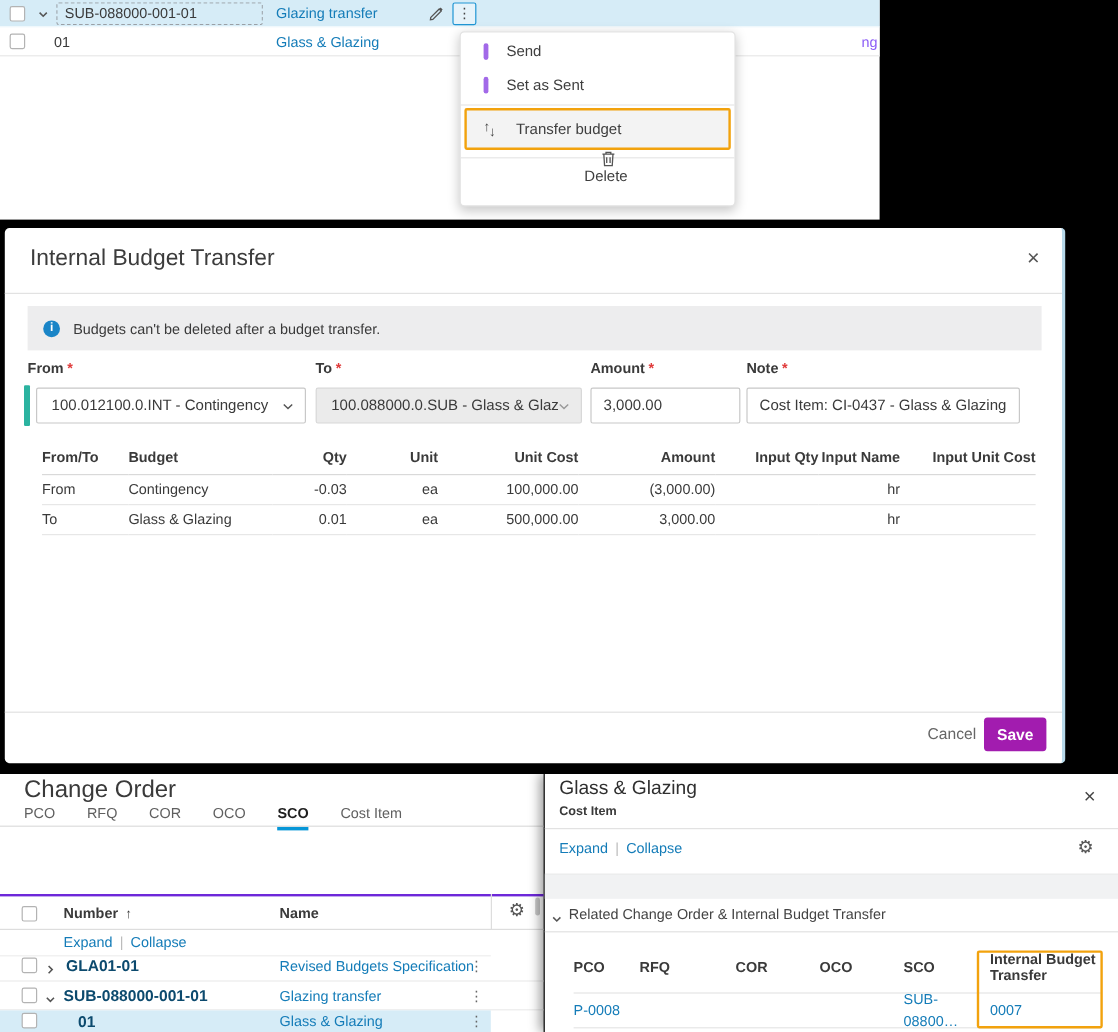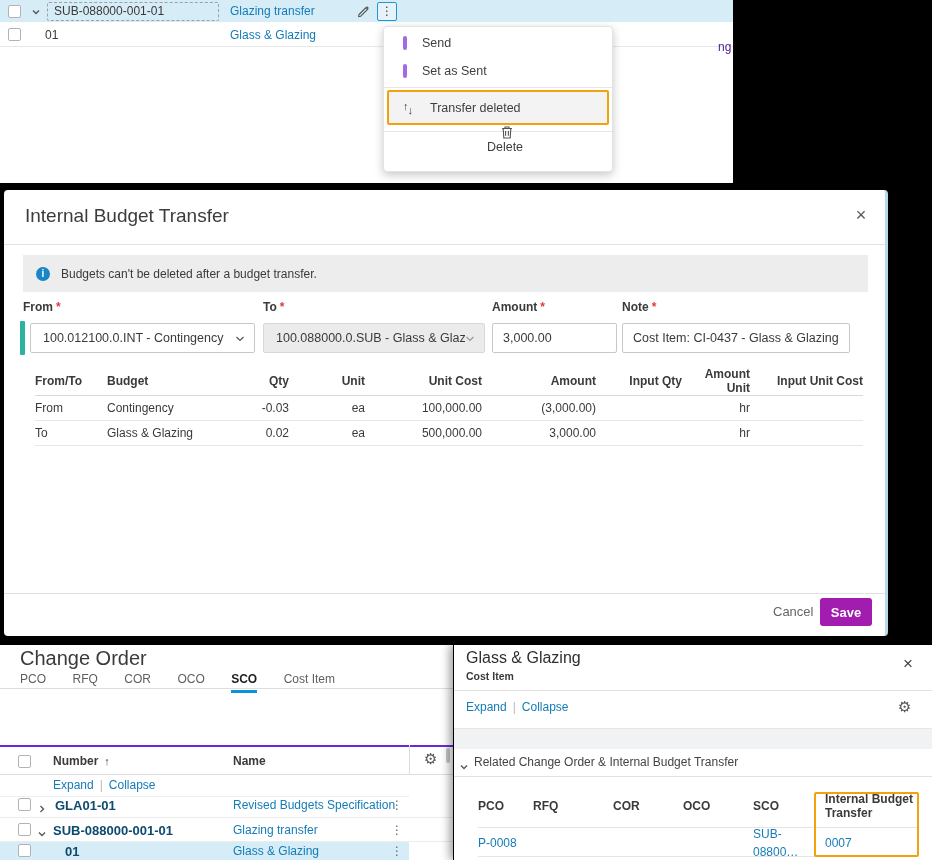--- a/index.html
+++ b/index.html
@@ -16,21 +16,21 @@
   .t-row2 { position:relative; height:24px; background:#fff; border-bottom:1px solid #e8e8e8; }
   .cb { position:absolute; width:13px; height:13px; border:1px solid #b3b3b3; border-radius:2px; background:#fff; }
   .chev { position:absolute; width:10px; height:10px; }
   .chev svg, .icon-svg svg { display:block; }
   .dashed-cell { position:absolute; left:47px; top:2px; width:172px; height:19px;
     border:1px dashed #9aa0a6; border-radius:2px; font-size:12px; line-height:17px; padding-left:6px; color:#3a3a3a; }
   .link { color:#147cb8; font-size:12px; text-decoration:none; cursor:pointer; }
   .t-name1 { position:absolute; left:230px; top:0; line-height:23px; }
   .t-name2 { position:absolute; left:230px; top:0; line-height:24px; }
   .t-num2 { position:absolute; left:45px; top:0; line-height:24px; font-size:12px; color:#3a3a3a; }
-  .clip-frag { position:absolute; left:718px; top:12px; line-height:24px; font-size:12px; color:#4c1d95; }
+  .clip-frag { position:absolute; left:718px; top:0; line-height:24px; font-size:12px; color:#8b5cf6; }
   .pencil-btn { position:absolute; left:356px; top:4px; width:16px; height:16px; cursor:pointer; }
   .kebab-btn { position:absolute; left:377px; top:2px; width:20px; height:19px; border:1px solid #2196d4;
     border-radius:2px; text-align:center; font-size:12px; line-height:17px; color:#444; background:rgba(255,255,255,.4); cursor:pointer; }
 
   
   .context-menu { position:absolute; left:383px; top:26px; width:230px; height:146px; background:#fff;
     border:1px solid #e3e3e3; border-radius:4px; box-shadow:0 3px 10px rgba(0,0,0,.22); z-index:6; }
   .menu-item { position:absolute; left:0; width:100%; display:flex; align-items:center; font-size:12.5px; color:#3e3e3e; cursor:pointer; }
   .m-send { top:2px; height:28px; }
   .m-sent { top:30px; height:28px; }
@@ -172,21 +172,21 @@
     <span class="purple-bar"></span>
     <span class="menu-label">Send</span>
   </div>
   <div class="menu-item m-sent">
     <span class="purple-bar"></span>
     <span class="menu-label">Set as Sent</span>
   </div>
   <div class="menu-div mdiv1"></div>
   <div class="transfer-item">
     <span class="arr-pair"><span class="arr-up">↑</span><span class="arr-down">↓</span></span>
-    <span class="menu-label" style="margin-left:13px;">Transfer deleted</span>
+    <span class="menu-label" style="margin-left:13px;">Transfer budget</span>
   </div>
   <div class="menu-div mdiv2"></div>
   <div class="menu-item m-del">
     <span class="trash-wrap">
       <svg width="14" height="15" viewBox="0 0 14 15">
           <path d="M2 3.5 H12 M5 3.5 V2 H9 V3.5 M3.2 3.5 L3.8 13 H10.2 L10.8 3.5 M5.6 6 V10.8 M8.4 6 V10.8" fill="none" stroke="#555" stroke-width="1.1"></path>
         </svg>
     </span>
     <span class="menu-label" style="margin-left:14px;">Delete</span>
   </div>
@@ -242,40 +242,40 @@
     </colgroup>
     <thead>
       <tr>
         <th>From/To</th>
         <th>Budget</th>
         <th>Qty</th>
         <th>Unit</th>
         <th>Unit Cost</th>
         <th>Amount</th>
         <th>Input Qty</th>
-        <th>Amount Unit</th>
+        <th>Input Name</th>
         <th>Input Unit Cost</th>
       </tr>
     </thead>
     <tbody>
       <tr>
         <td>From</td>
         <td>Contingency</td>
         <td>-0.03</td>
         <td>ea</td>
         <td>100,000.00</td>
         <td class="neg">(3,000.00)</td>
         <td></td>
         <td>hr</td>
         <td></td>
       </tr>
       <tr>
         <td>To</td>
         <td>Glass &amp; Glazing</td>
-        <td>0.02</td>
+        <td>0.01</td>
         <td>ea</td>
         <td>500,000.00</td>
         <td>3,000.00</td>
         <td></td>
         <td>hr</td>
         <td></td>
       </tr>
     </tbody>
   </table>
 

